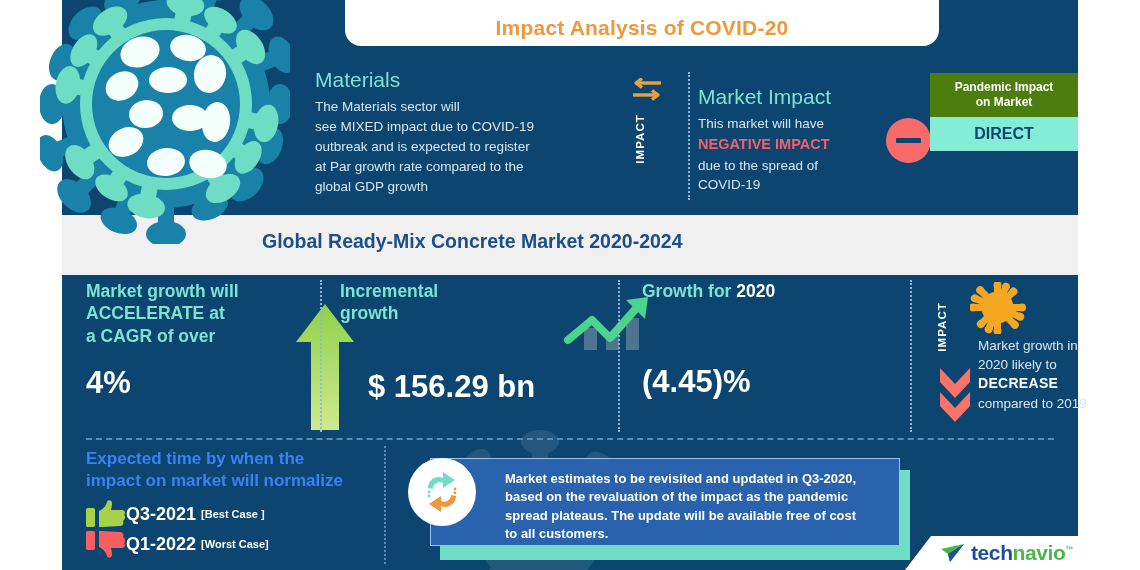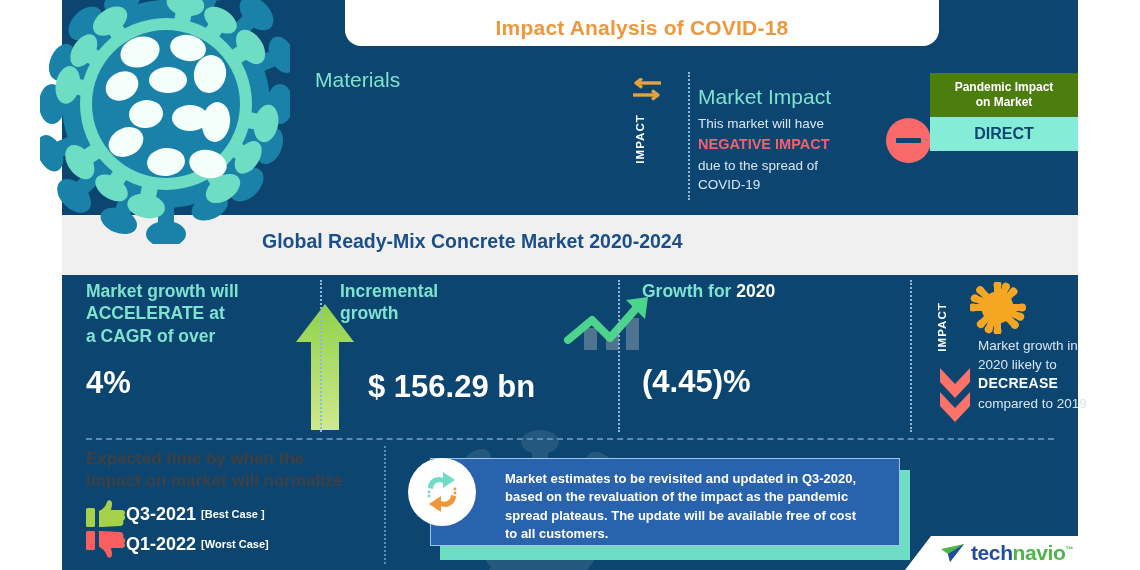--- a/index.html
+++ b/index.html
@@ -63,21 +63,21 @@
   .trend-icon{position:absolute;left:500px;top:14px;width:96px;height:62px;}
 
   
   .imp-col{position:absolute;left:874px;top:0;width:205px;height:152px;}
   .imp-txt{position:absolute;left:42px;top:56px;color:#d8e6f2;font-size:13.5px;line-height:1.42;width:160px;}
   .imp-txt b{color:#ffffff;font-size:14px;letter-spacing:.3px;}
 
   
   .dash-h{position:absolute;border-top:2px dashed #5b8cb3;}
   .norm-block{position:absolute;left:86px;top:448px;width:330px;}
-  .norm-head{color:#404040;font-size:17px;font-weight:bold;line-height:1.3;margin-bottom:8px;}
+  .norm-head{color:#3b82f6;font-size:17px;font-weight:bold;line-height:1.3;margin-bottom:8px;}
   .norm-row{display:flex;align-items:center;margin-top:2px;}
   .norm-row .q{color:#ffffff;font-size:18px;font-weight:bold;}
   .norm-row .cs{color:#ffffff;font-size:11px;font-weight:bold;margin-left:5px;}
 
   .callout-shadow{position:absolute;left:440px;top:470px;width:470px;height:90px;background:#6fdcc4;}
   .callout{position:absolute;left:430px;top:458px;width:470px;height:88px;background:#2a63ad;
        border:1px solid #9dc4e8;box-sizing:border-box;}
   .callout p{margin:0;padding:11px 12px 0 74px;color:#ffffff;font-size:13px;line-height:1.42;font-weight:bold;}
   .refresh-circle{position:absolute;left:408px;top:458px;width:68px;height:68px;border-radius:50%;
        background:#ffffff;display:flex;align-items:center;justify-content:center;}
@@ -216,25 +216,32 @@
               <ellipse cx="18" cy="100" rx="12" ry="19"></ellipse>
             <rect x="170" y="92" width="32" height="16" rx="7"></rect>
               <ellipse cx="202" cy="100" rx="12" ry="19"></ellipse>
           </g>
         </g>
       </g>
     </svg>
   </div>
 
   <div class="title-banner">
-    <span>Impact Analysis of COVID-18</span>
+    <span>Impact Analysis of COVID-20</span>
   </div>
 
   <div class="mat-block">
     <div class="h-title">Materials</div>
+    <div class="h-body">
+      <div>The Materials sector will</div>
+      <div>see MIXED  impact due to COVID-19</div>
+      <div>outbreak and is expected to register</div>
+      <div>at Par growth rate compared to the</div>
+      <div>global GDP growth</div>
+    </div>
   </div>
 
   <div class="impact-strip">
     <svg width="34" height="26" viewBox="0 0 34 26">
       <g stroke="#e8a13f" stroke-width="3.4" fill="none">
         <path d="M31 5 H7"></path>
           <path d="M12 0.5 L6 5 L12 9.5" stroke-linejoin="round"></path>
         <path d="M3 17 H27"></path>
           <path d="M22 12.5 L28 17 L22 21.5" stroke-linejoin="round"></path>
       </g>

